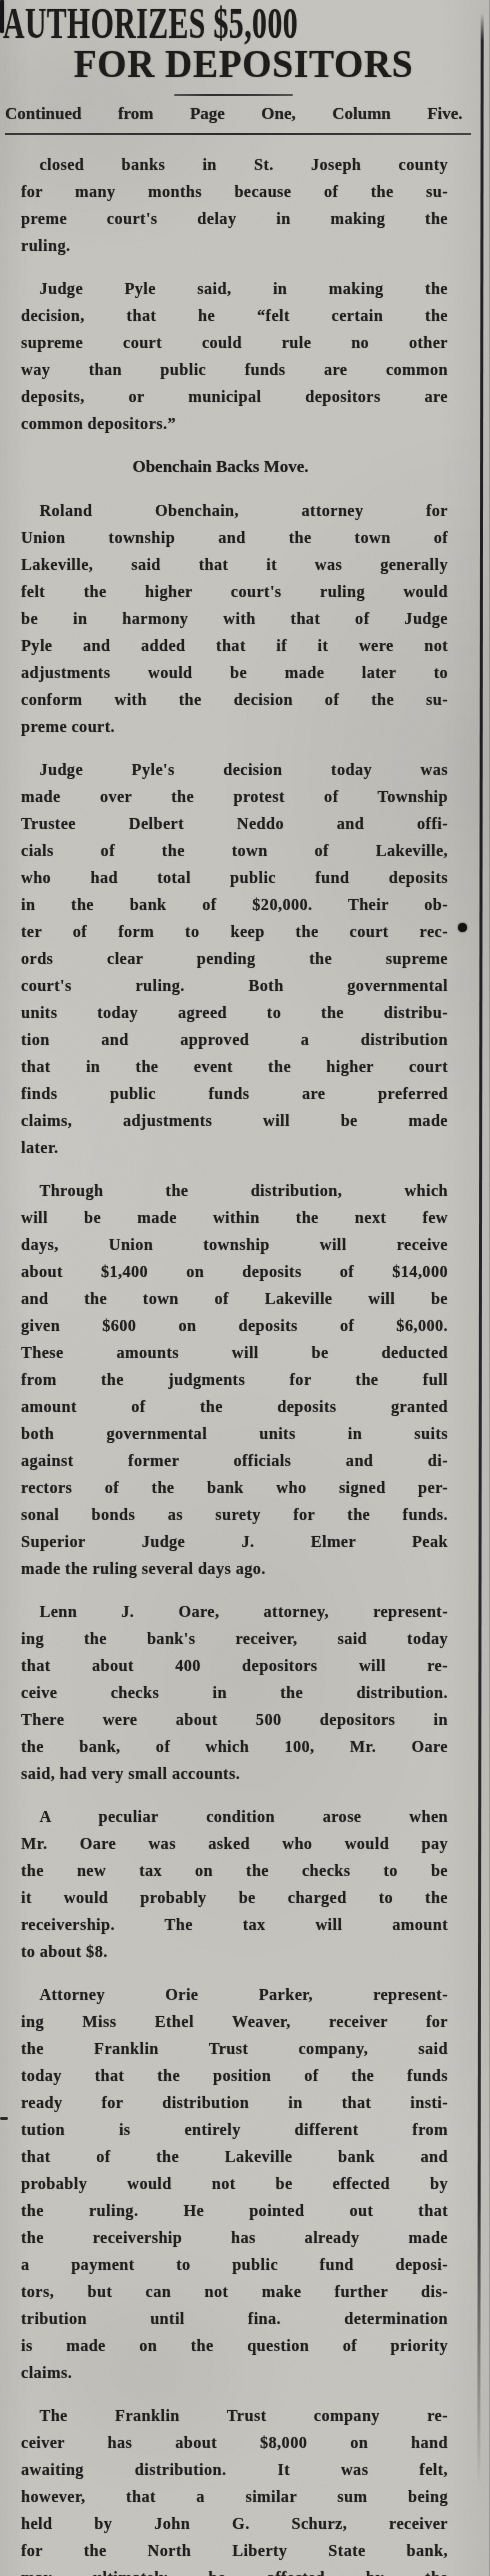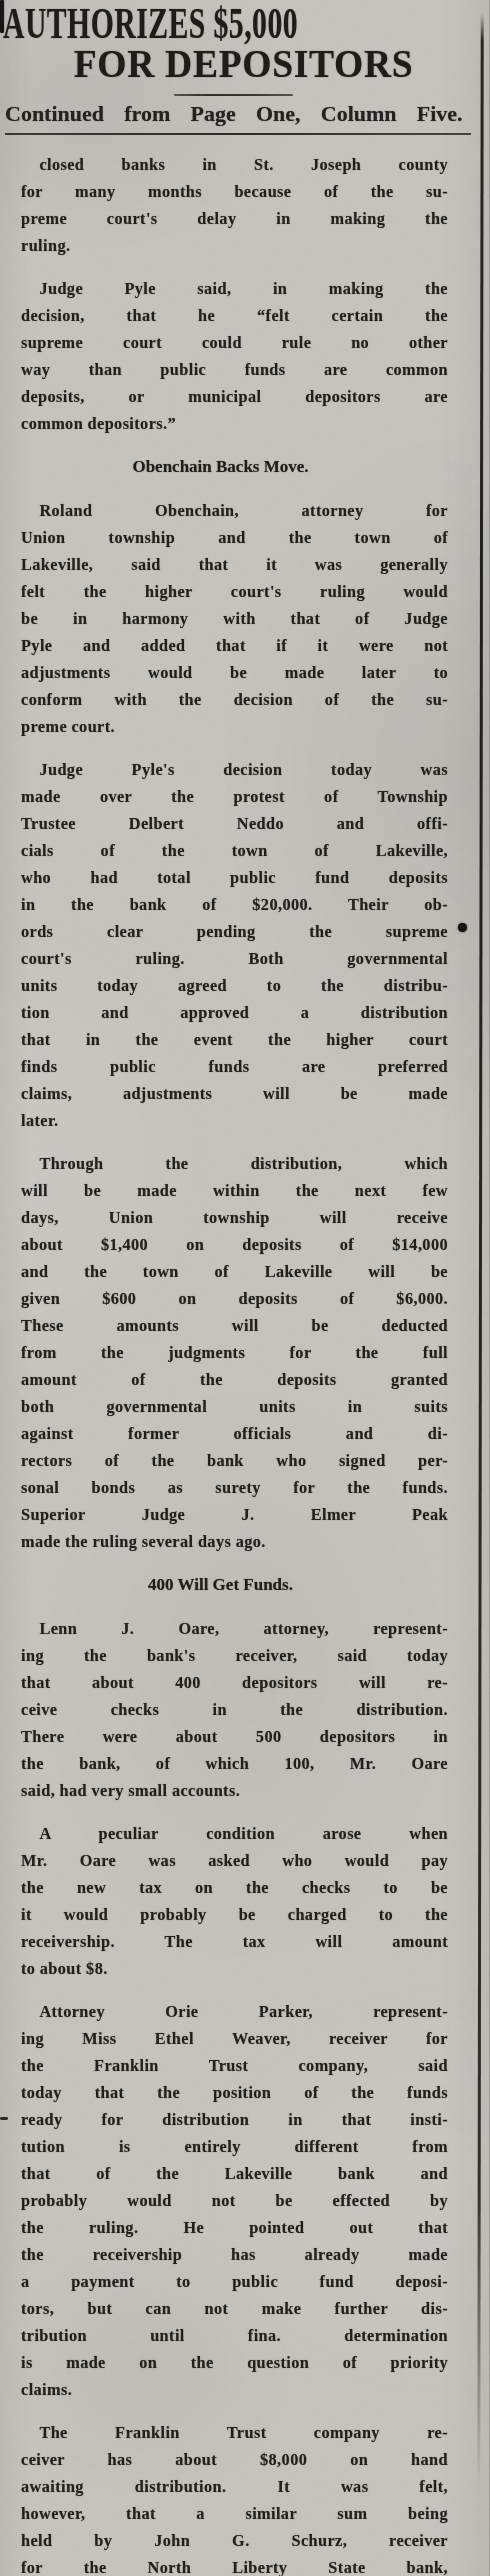--- a/index.html
+++ b/index.html
@@ -44,21 +44,21 @@
     color: #1e1d1c;
     text-shadow: 0 0 1.4px rgba(30,30,30,0.5);
   }
   .short-rule {
     height: 2.1px; width: 119px;
     margin: 10px 0 7.8px 169px;
     background: linear-gradient(90deg, #555 0%, #2e2e2e 30%, #3a3a3a 70%, #555 100%);
     border-radius: 1.4px;
   }
   .continued-note {
-    font-size: 22px; line-height: 20px; font-weight: bold;
+    font-size: 17px; line-height: 20px; font-weight: bold;
     color: #242322;
     text-align: justify; text-align-last: justify;
     text-shadow: 0 0 1.1px rgba(30,30,30,0.55);
     padding-right: 1.4px;
   }
   .full-rule {
     height: 2.1px;
     margin: 9.2px -7px 6.4px 0;
     background: linear-gradient(90deg, #3a3a3a, #2b2b2b 50%, #454545);
   }
@@ -161,20 +161,21 @@
         <div class="article-line">conform with the decision of the su-</div>
         <div class="article-line last">preme court.</div>
       </div>
       <div class="paragraph">
         <div class="article-line first">Judge Pyle's decision today was</div>
         <div class="article-line">made over the protest of Township</div>
         <div class="article-line">Trustee Delbert Neddo and offi-</div>
         <div class="article-line">cials of the town of Lakeville,</div>
         <div class="article-line">who had total public fund deposits</div>
         <div class="article-line">in the bank of $20,000. Their ob-</div>
+        <div class="article-line">ter of form to keep the court rec-</div>
         <div class="article-line">ords clear pending the supreme</div>
         <div class="article-line">court's ruling. Both governmental</div>
         <div class="article-line">units today agreed to the distribu-</div>
         <div class="article-line">tion and approved a distribution</div>
         <div class="article-line">that in the event the higher court</div>
         <div class="article-line">finds public funds are preferred</div>
         <div class="article-line">claims, adjustments will be made</div>
         <div class="article-line last">later.</div>
       </div>
       <div class="paragraph">
@@ -187,21 +188,20 @@
         <div class="article-line">These amounts will be deducted</div>
         <div class="article-line">from the judgments for the full</div>
         <div class="article-line">amount of the deposits granted</div>
         <div class="article-line">both governmental units in suits</div>
         <div class="article-line">against former officials and di-</div>
         <div class="article-line">rectors of the bank who signed per-</div>
         <div class="article-line">sonal bonds as surety for the funds.</div>
         <div class="article-line">Superior Judge J. Elmer Peak</div>
         <div class="article-line last">made the ruling several days ago.</div>
       </div>
-      <div class="subhead">400 Will Get Funds.</div>
       <div class="paragraph">
         <div class="article-line first">Lenn J. Oare, attorney, represent-</div>
         <div class="article-line">ing the bank's receiver, said today</div>
         <div class="article-line">that about 400 depositors will re-</div>
         <div class="article-line">ceive checks in the distribution.</div>
         <div class="article-line">There were about 500 depositors in</div>
         <div class="article-line">the bank, of which 100, Mr. Oare</div>
         <div class="article-line last">said, had very small accounts.</div>
       </div>
       <div class="paragraph">

